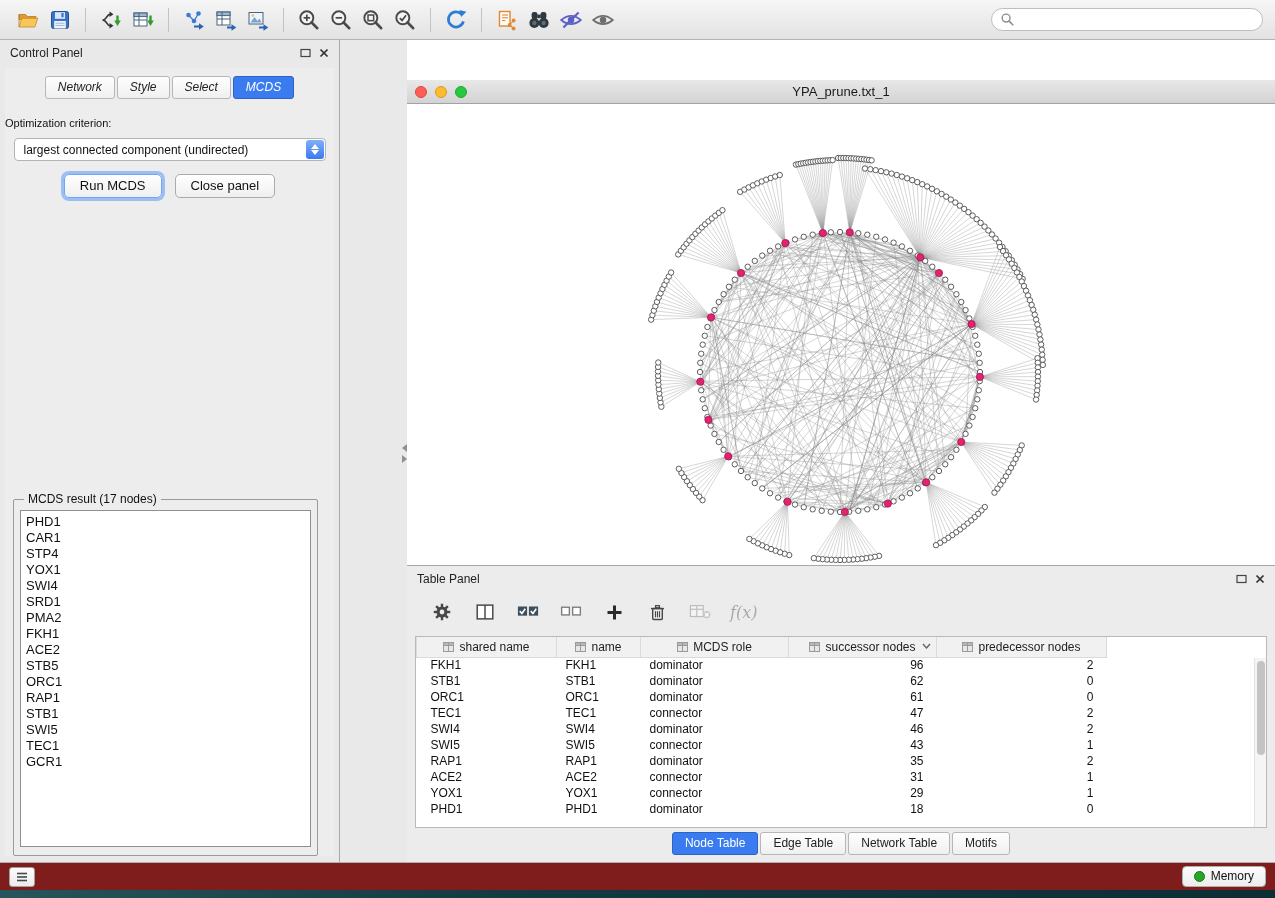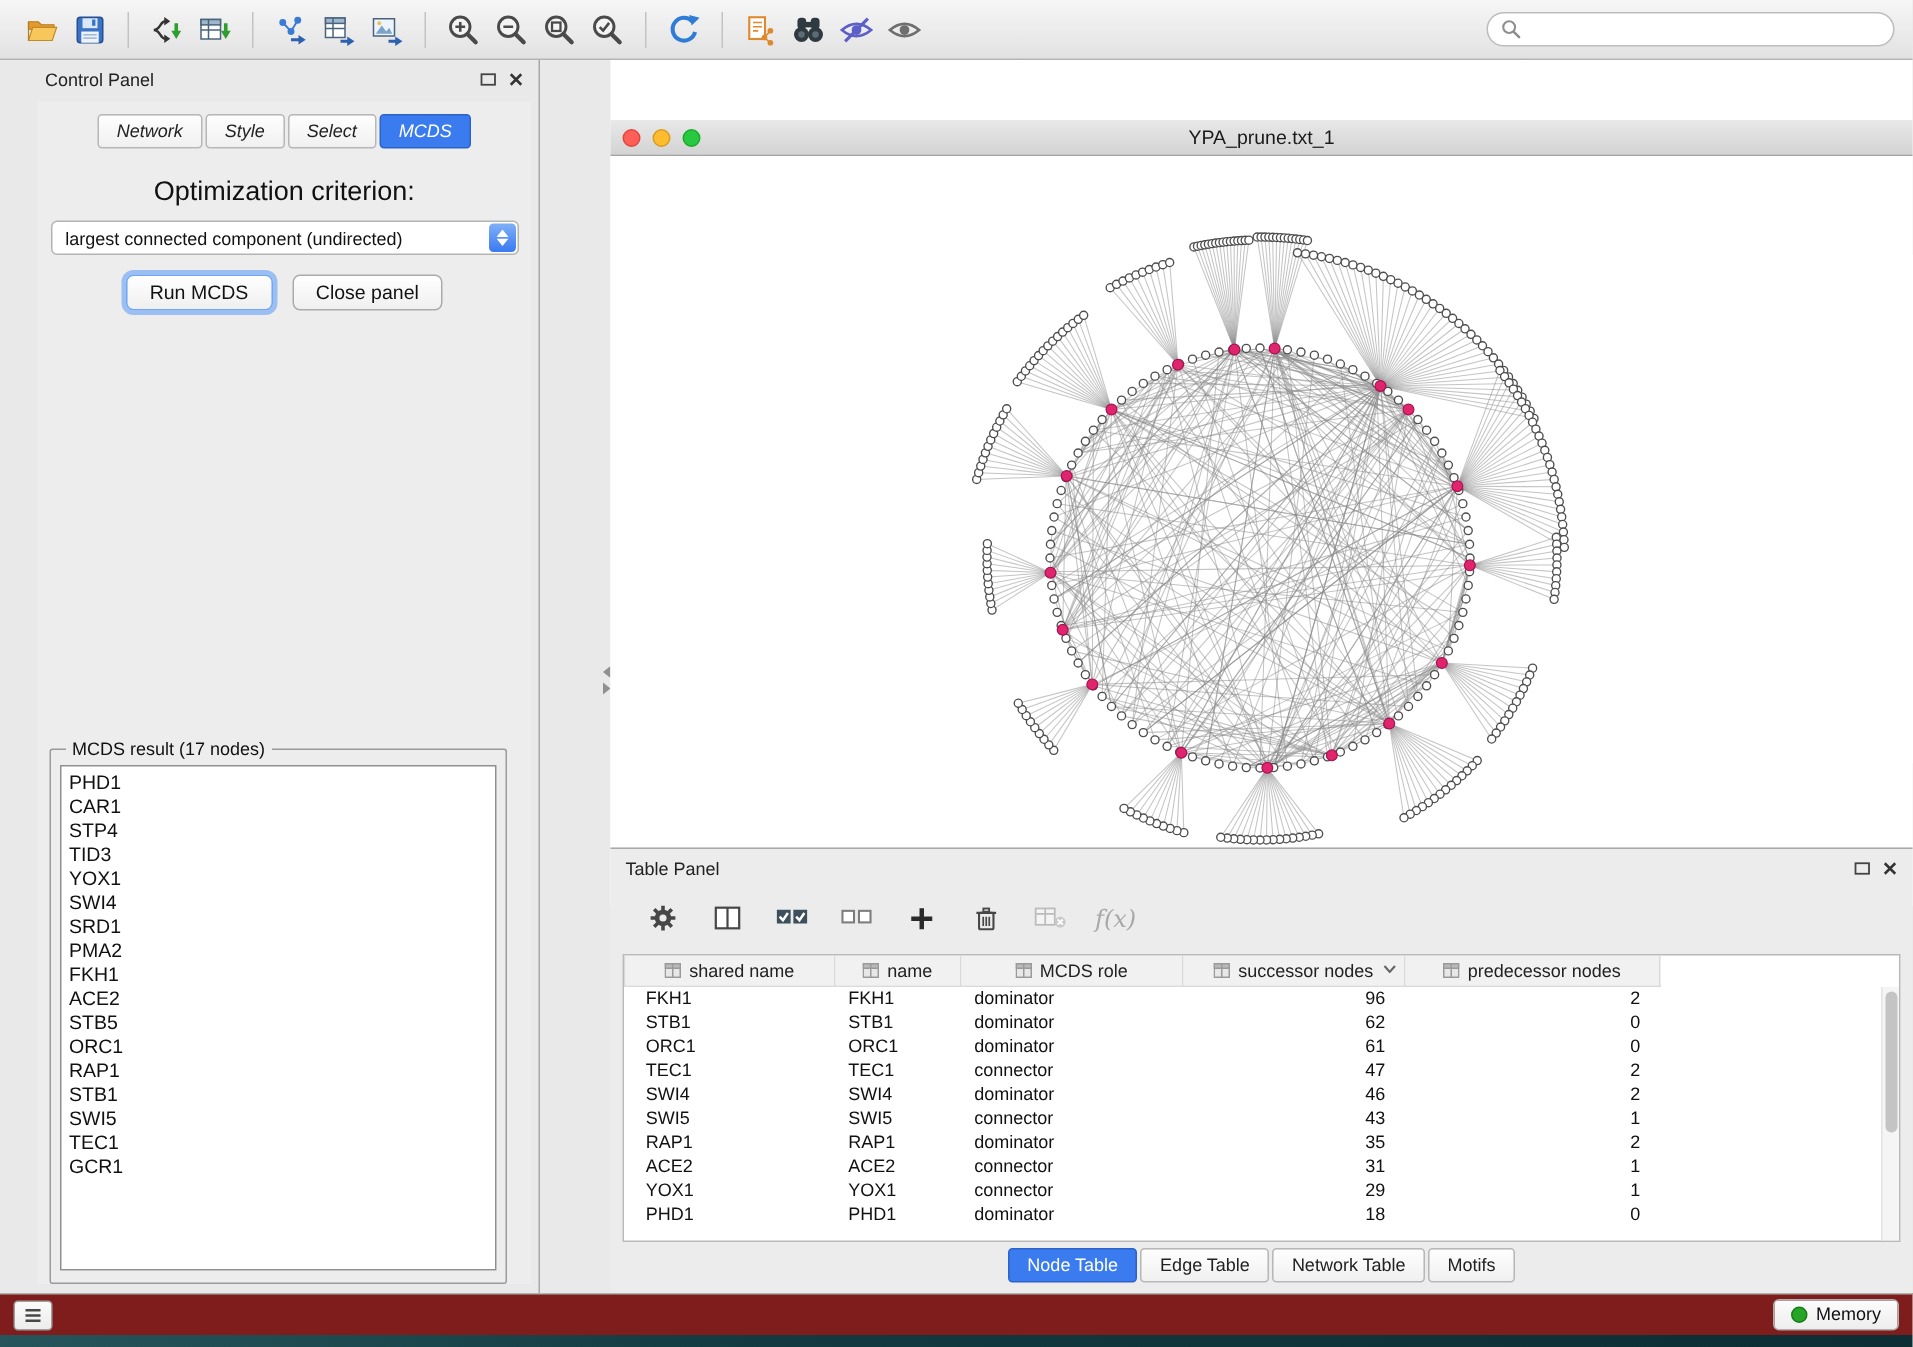--- a/index.html
+++ b/index.html
@@ -12,29 +12,29 @@
     background:linear-gradient(#f6f6f6,#e2e2e2); border-bottom:1px solid #b3b3b3;
     display:flex; align-items:center; padding:0 12px; }
   .tb-btn { width:32px; height:30px; display:flex; align-items:center; justify-content:center; border-radius:4px; }
   .tb-sep { width:1px; height:24px; background:#c3c3c3; margin:0 9px; }
   .search-pill { margin-left:auto; width:272px; height:23px; background:#fff; border:1px solid #bdbdbd;
     border-radius:12px; display:flex; align-items:center; padding:0 8px; }
   .search-pill input { border:none; outline:none; flex:1; font-size:12px; background:transparent; font-family:"Liberation Sans",sans-serif; }
 
   
   .control-panel { position:absolute; top:40px; left:0; width:340px; bottom:36px;
-    background:#e9e9e9; border-right:1px solid #a8a8a8;margin-left:20px; }
+    background:#e9e9e9; border-right:1px solid #a8a8a8; }
   .panel-header { height:26px; display:flex; align-items:center; padding:0 10px; font-size:12px; color:#222; }
   .win-btns { margin-left:auto; display:flex; gap:8px; align-items:center; }
   .cp-body { position:absolute; top:28px; left:5px; right:5px; bottom:6px; background:#ededed; }
   .cp-tabs { display:flex; justify-content:center; margin-top:8px;font-style:italic; }
   .tab-btn { font-size:12px; padding:3px 12px 4px; border:1px solid #b7b7b7; margin:0 1px;
     background:linear-gradient(#fefefe,#f0f0f0); color:#222; border-radius:3px; }
   .tab-btn.active { background:#3a7cf0; border-color:#2d63c8; color:#fff; }
-  .opt-label { text-align:center; margin-top:18px; font-size:18px; color:#111; }
+  .opt-label { margin-top:18px; font-size:11px; color:#111; }
   .dropdown { margin:9px auto 0; width:312px; height:23px; background:#fff; border:1px solid #b4b4b4;
     border-radius:4px; display:flex; align-items:center; position:relative; font-size:12px; padding:0 24px 0 9px; color:#111; }
   .dd-stepper { position:absolute; right:1px; top:1px; bottom:1px; width:18px;
     background:linear-gradient(#7fb0f8,#3a79f0); border-radius:3px; display:flex; flex-direction:column;
     align-items:center; justify-content:center; gap:1px; }
   .dd-stepper svg { display:block; }
   .btn-row { display:flex; justify-content:center; gap:13px; margin-top:13px; }
   .push-btn { font-size:13px; padding:3px 15px 4px; background:linear-gradient(#ffffff,#efefef);
     border:1px solid #ababab; border-radius:5px; color:#111; font-family:"Liberation Sans",sans-serif; }
   .push-btn.focused { box-shadow:0 0 0 3px rgba(111,166,245,0.65); border-color:#6fa6f5; }
@@ -287,21 +287,20 @@
       <div class="btn-row">
         <button class="push-btn focused">Run MCDS</button>
         <button class="push-btn">Close panel</button>
       </div>
       <fieldset class="mcds-fieldset">
         <legend>MCDS result (17 nodes)</legend>
         <div class="mcds-listbox" id="mcds-list">
             <div class="mcds-item">PHD1</div>
             <div class="mcds-item">CAR1</div>
             <div class="mcds-item">STP4</div>
-            <div class="mcds-item">TID3</div>
             <div class="mcds-item">YOX1</div>
             <div class="mcds-item">SWI4</div>
             <div class="mcds-item">SRD1</div>
             <div class="mcds-item">PMA2</div>
             <div class="mcds-item">FKH1</div>
             <div class="mcds-item">ACE2</div>
             <div class="mcds-item">STB5</div>
             <div class="mcds-item">ORC1</div>
             <div class="mcds-item">RAP1</div>
             <div class="mcds-item">STB1</div>

